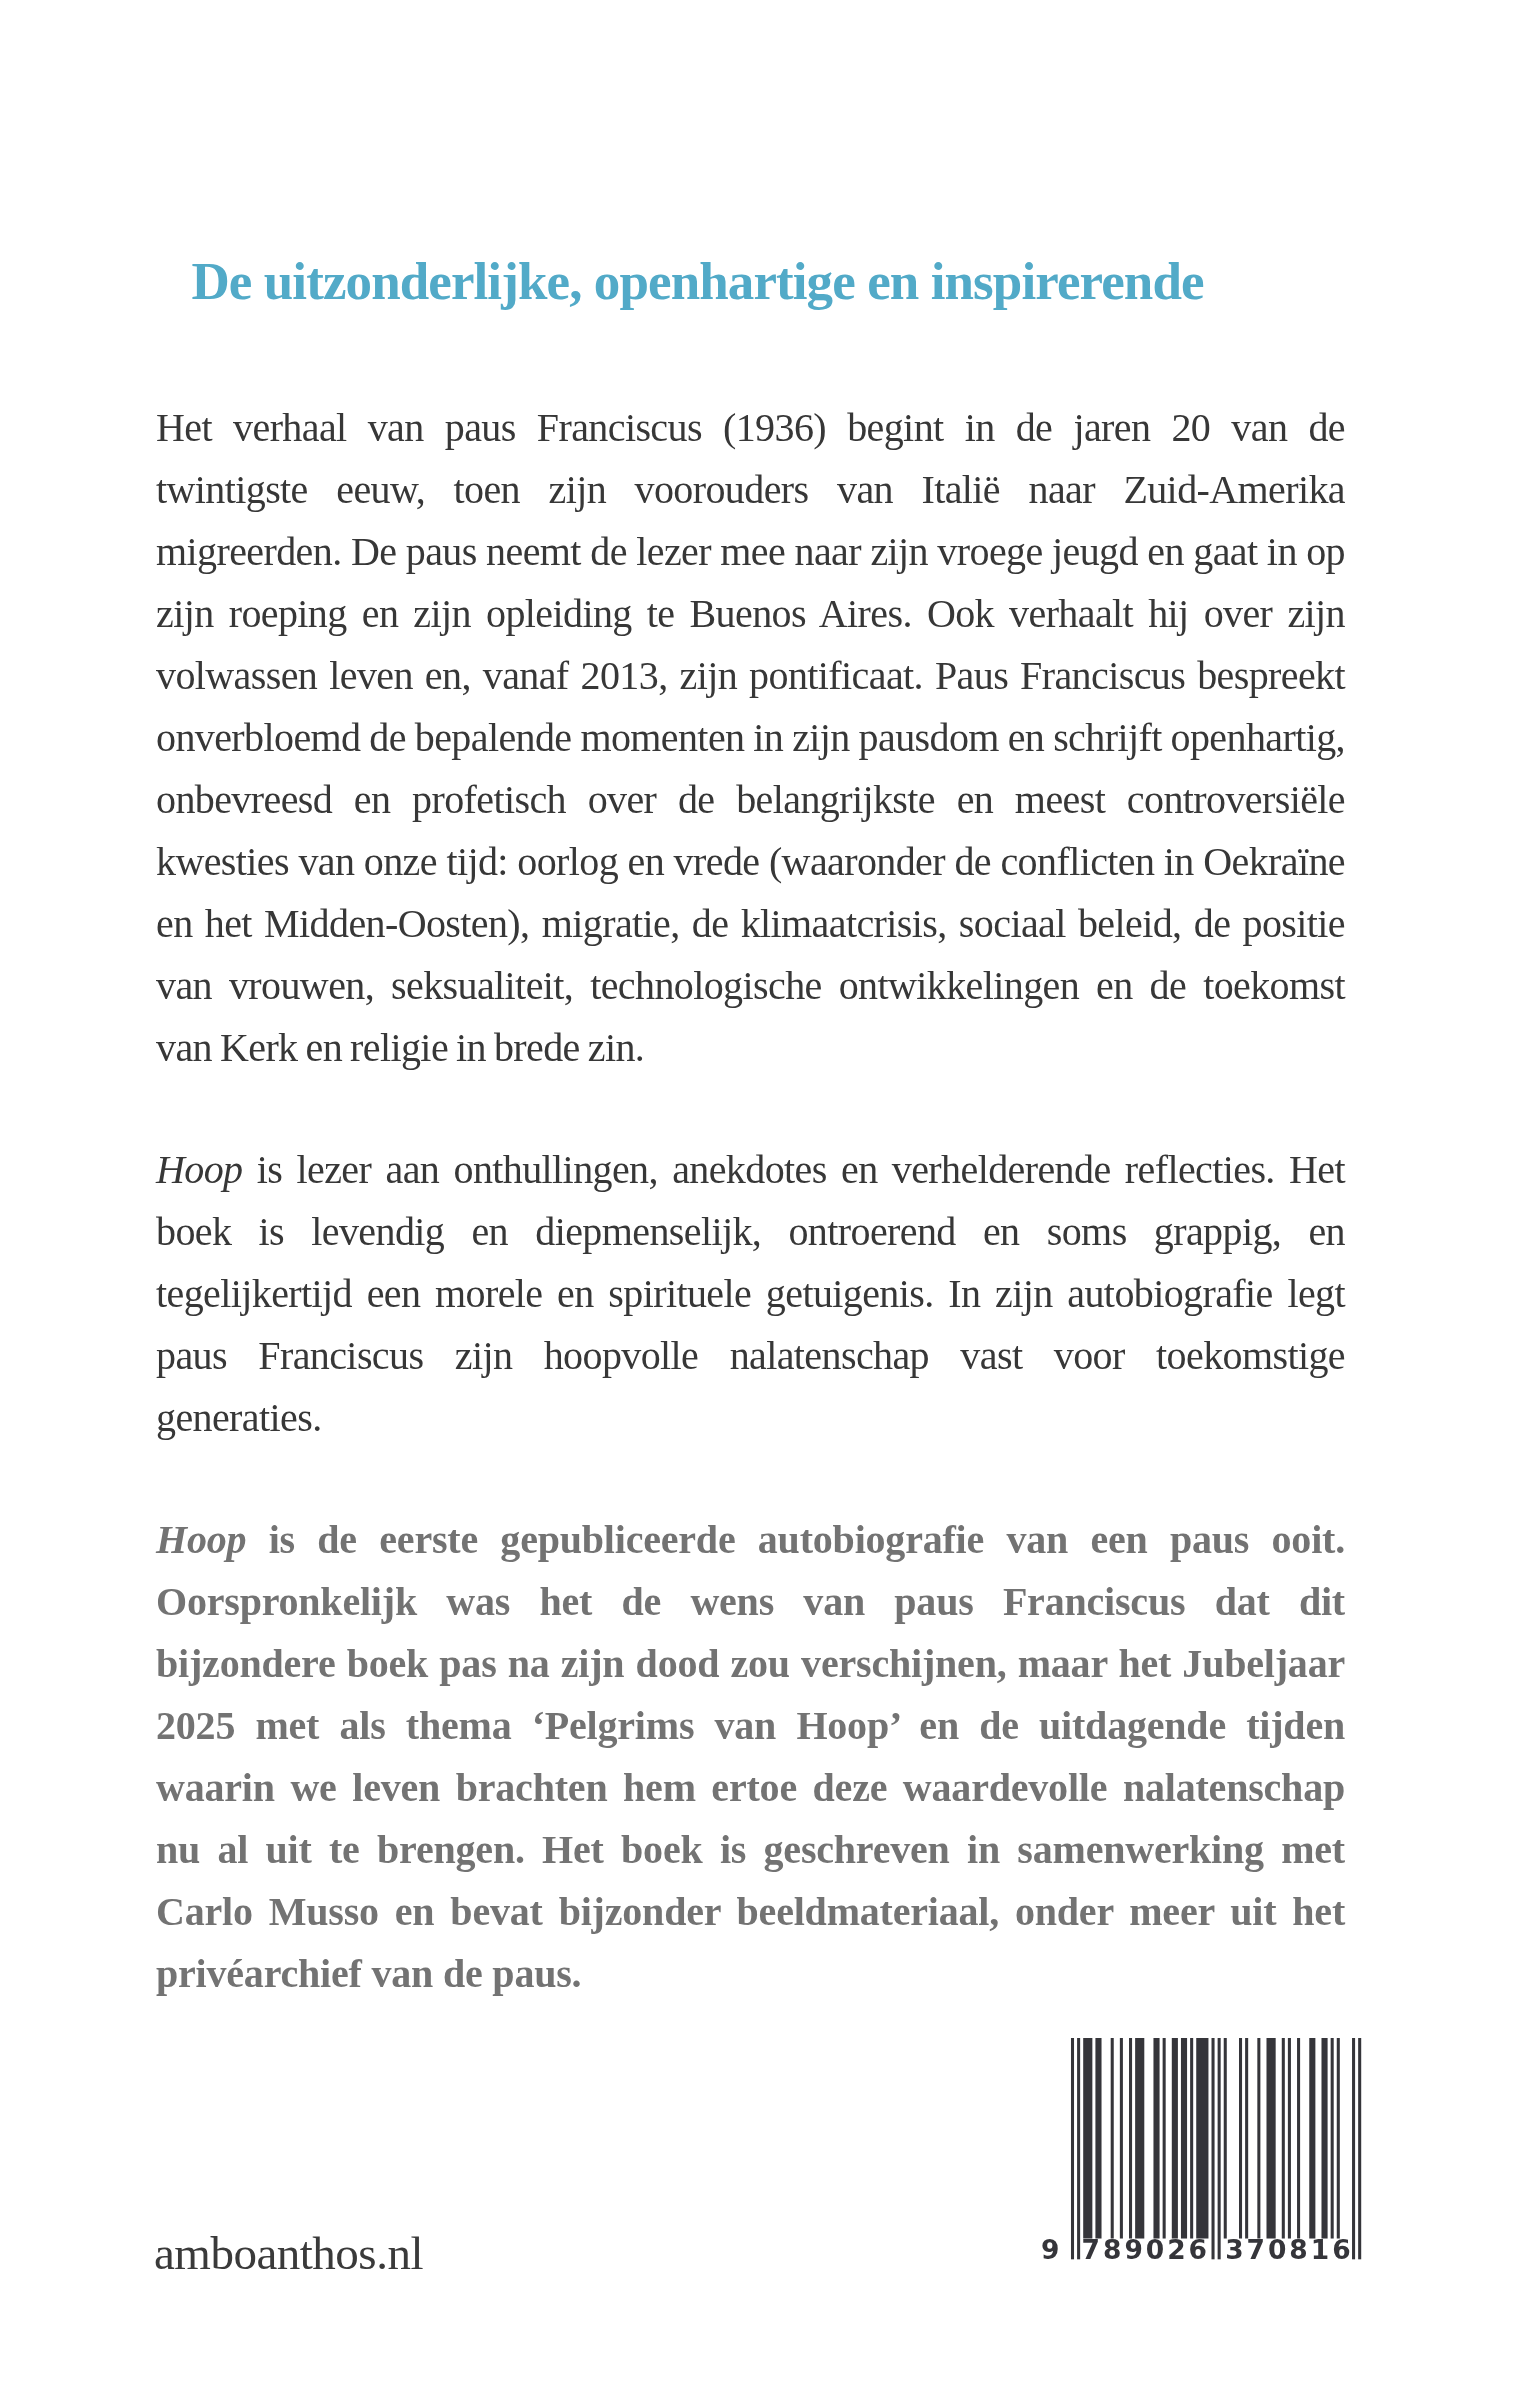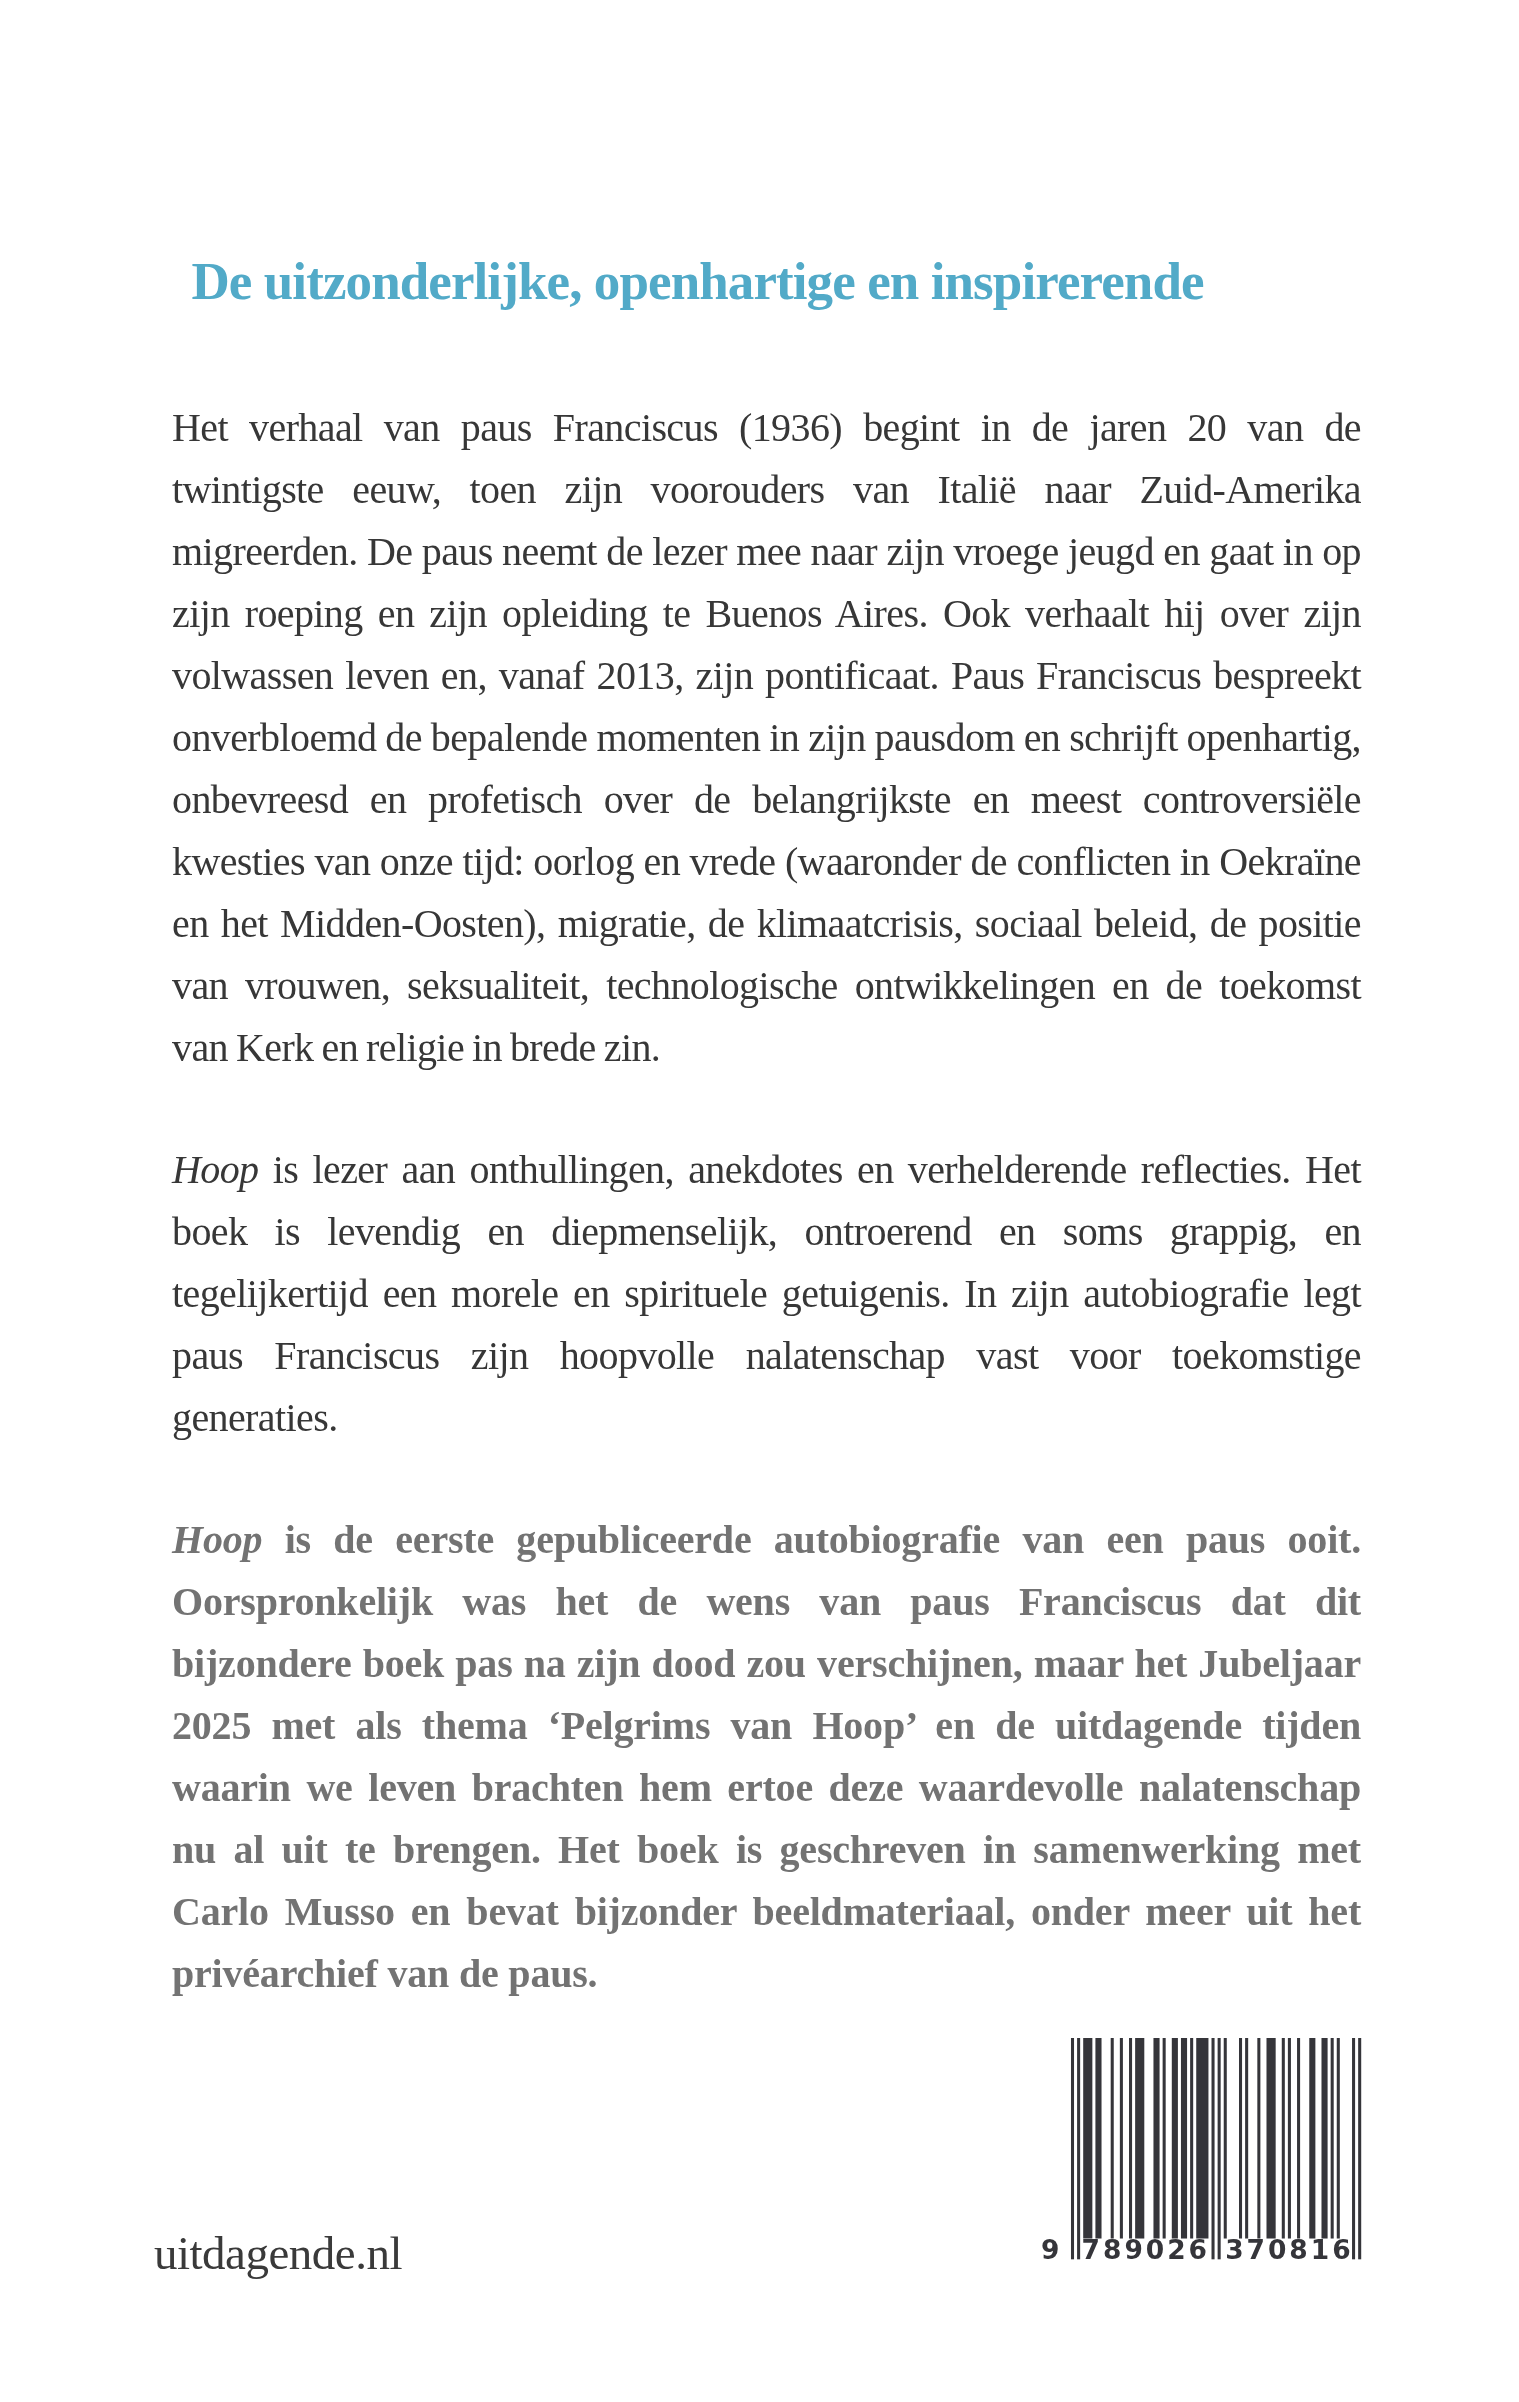--- a/index.html
+++ b/index.html
@@ -24,21 +24,21 @@
     color: #52aac8;
     font-weight: bold;
     font-size: 53px;
     line-height: 70px;
     letter-spacing: -0.9px;
   }
   .title span { display: block; }
   .text-block {
     position: absolute;
     top: 397px;
-    left: 172px;
+    left: 156px;
     width: 1189px;
   }
   .text-block p {
     margin: 0 0 60px 0;
     font-size: 40px;
     line-height: 62px;
     text-align: justify;
     letter-spacing: -0.6px;
     word-spacing: -1.4px;
     color: #373737;
@@ -81,21 +81,21 @@
   <h1 class="title">
     <span>De uitzonderlijke, openhartige en inspirerende</span>
   </h1>
 
   <div class="text-block">
     <p>Het verhaal van paus Franciscus (1936) begint in de jaren 20 van de twintigste eeuw, toen zijn voorouders van Italië naar Zuid-Amerika migreerden. De paus neemt de lezer mee naar zijn vroege jeugd en gaat in op zijn roeping en zijn opleiding te Buenos Aires. Ook verhaalt hij over zijn volwassen leven en, vanaf 2013, zijn pontificaat. Paus Franciscus bespreekt onverbloemd de bepalende momenten in zijn pausdom en schrijft openhartig, onbevreesd en profetisch over de belangrijkste en meest controversiële kwesties van onze tijd: oorlog en vrede (waaronder de conflicten in Oekraïne en het Midden-Oosten), migratie, de klimaatcrisis, sociaal beleid, de positie van vrouwen, seksualiteit, technologische ontwikkelingen en de toekomst van Kerk en religie in brede zin.</p>
     <p><em>Hoop</em><span> is lezer aan onthullingen, anekdotes en verhelderende reflecties. Het boek is levendig en diepmenselijk, ontroerend en soms grappig, en tegelijkertijd een morele en spirituele getuigenis. In zijn autobiografie legt paus Franciscus zijn hoopvolle nalatenschap vast voor toekomstige generaties.</span></p>
     <p class="accent"><em>Hoop</em><span> is de eerste gepubliceerde autobiografie van een paus ooit. Oorspronkelijk was het de wens van paus Franciscus dat dit bijzondere boek pas na zijn dood zou verschijnen, maar het Jubeljaar 2025 met als thema ‘Pelgrims van Hoop’ en de uitdagende tijden waarin we leven brachten hem ertoe deze waardevolle nalatenschap nu al uit te brengen. Het boek is geschreven in samenwerking met Carlo Musso en bevat bijzonder beeldmateriaal, onder meer uit het privéarchief van de paus.</span></p>
   </div>
 
-  <div class="publisher-url">uitdagende.nl</div>
+  <div class="publisher-url">amboanthos.nl</div>
 
   <div class="barcode-wrap">
     <svg id="barcode-svg" width="333" height="227" viewBox="0 0 352 240">
         <rect x="38.00" y="0" width="3.23" height="234"></rect>
         <rect x="44.46" y="0" width="3.23" height="234"></rect>
         <rect x="50.92" y="0" width="9.69" height="212"></rect>
         <rect x="63.84" y="0" width="6.46" height="212"></rect>
         <rect x="79.99" y="0" width="3.23" height="212"></rect>
         <rect x="89.68" y="0" width="3.23" height="212"></rect>
         <rect x="99.37" y="0" width="3.23" height="212"></rect>

